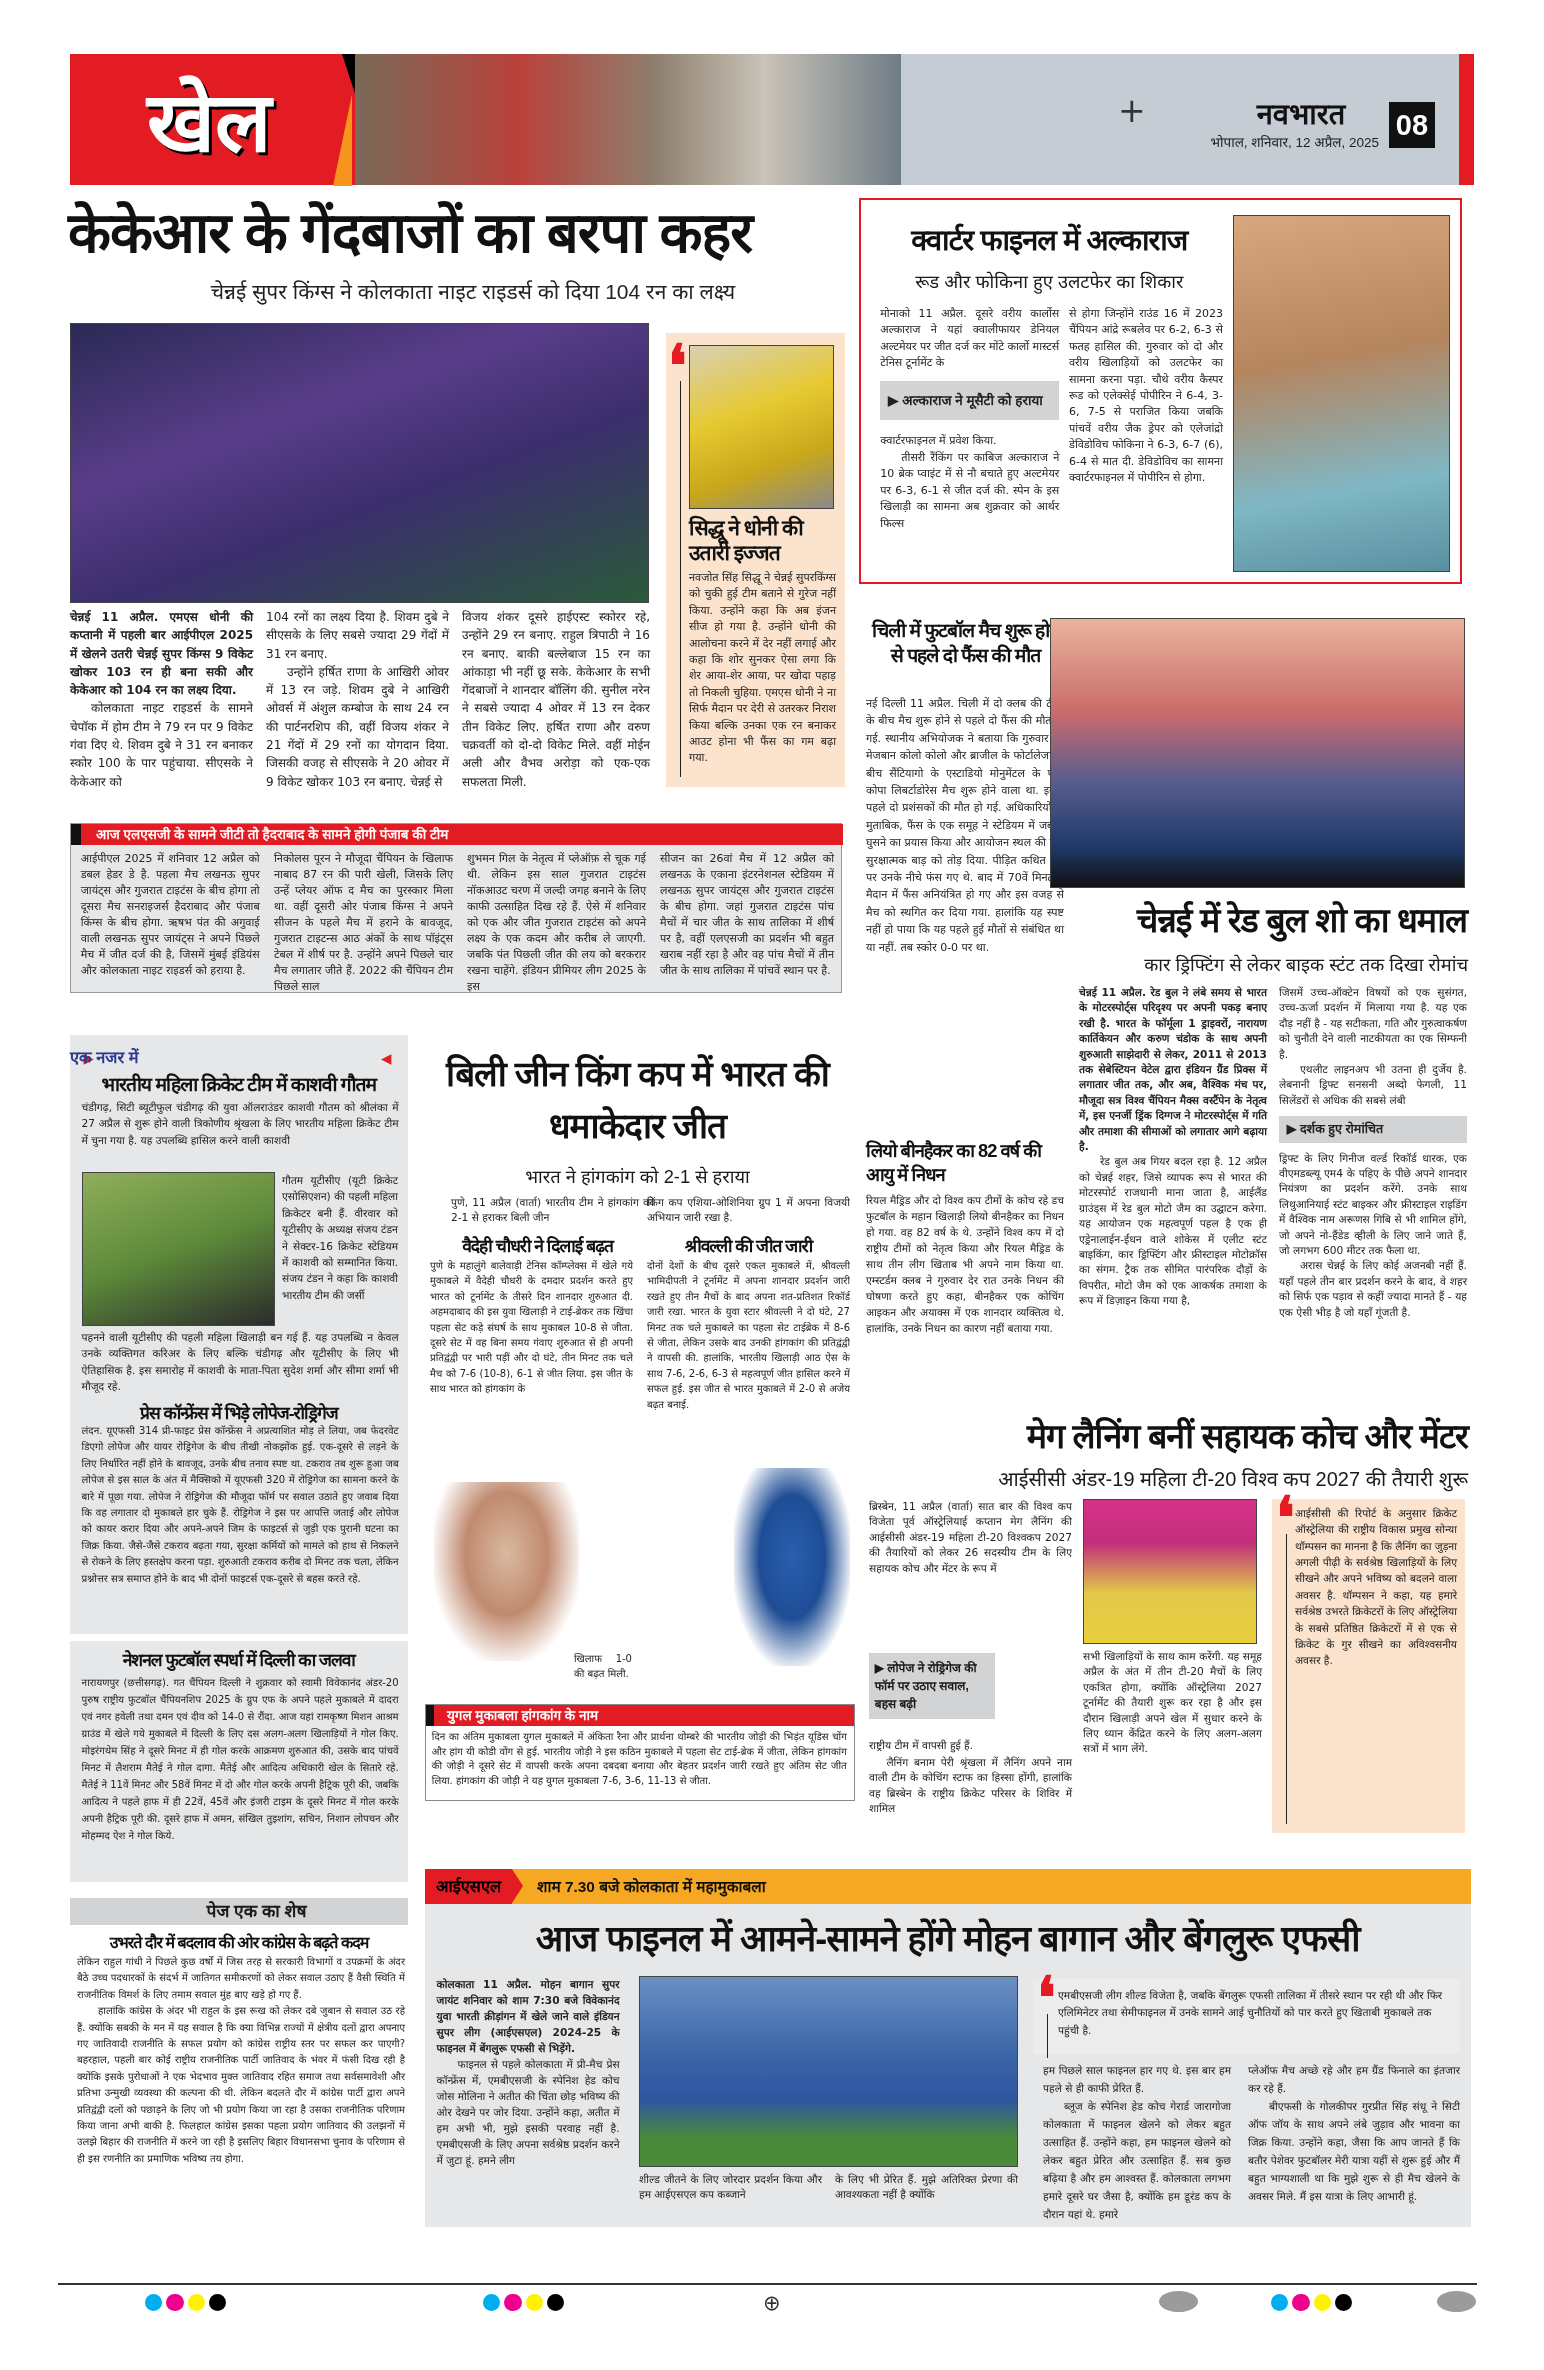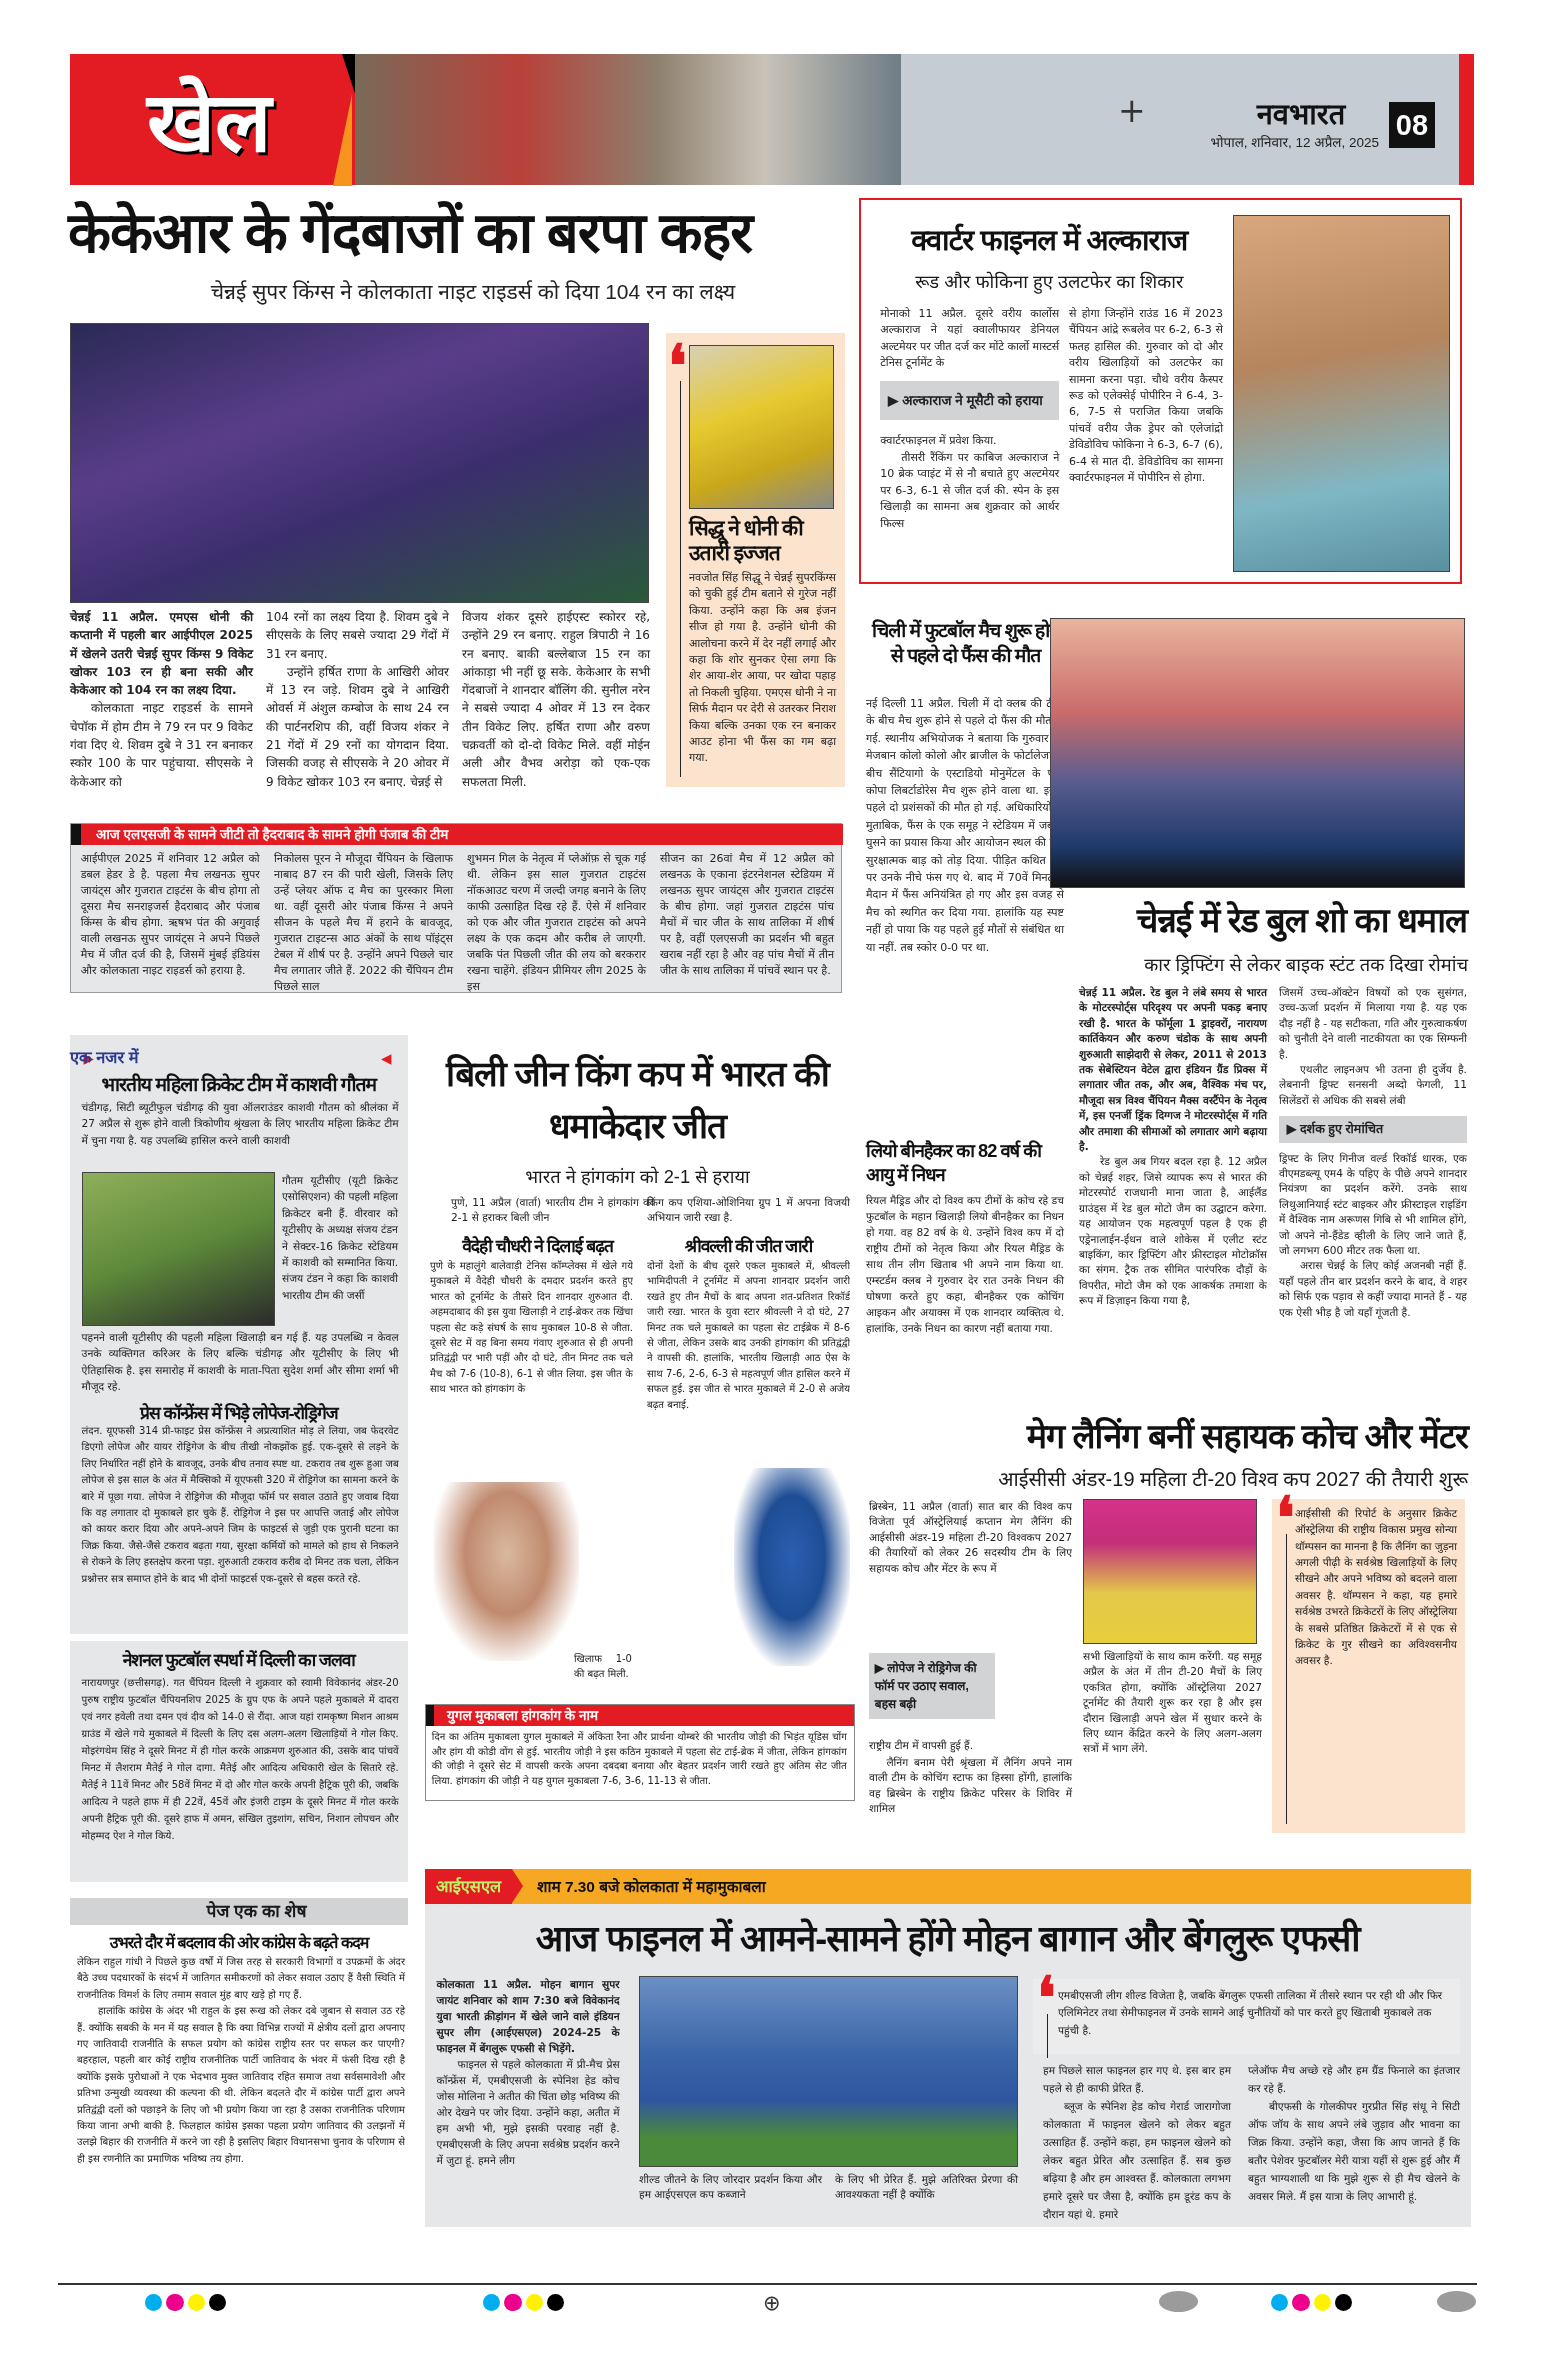--- a/index.html
+++ b/index.html
@@ -153,21 +153,21 @@
 <div class="abs txt" style="left:869px;top:1755px;width:203px;font-size:10.6px;line-height:15.4px;text-indent:17.4px;">लैनिंग बनाम पेरी श्रृंखला में लैनिंग अपने नाम वाली टीम के कोचिंग स्टाफ का हिस्सा होंगी, हालांकि वह ब्रिस्बेन के राष्ट्रीय क्रिकेट परिसर के शिविर में शामिल</div>
 <div class="abs photo" style="left:1083px;top:1499px;width:174px;height:145px;background:linear-gradient(180deg,#d6328a,#c22f7a 30%,#e2c84a 65%,#e8cf3b);"></div>
 <div class="abs txt" style="left:1083px;top:1649px;width:179px;font-size:10.6px;line-height:15.4px;">सभी खिलाड़ियों के साथ काम करेंगी. यह समूह अप्रैल के अंत में तीन टी-20 मैचों के लिए एकत्रित होगा, क्योंकि ऑस्ट्रेलिया 2027 टूर्नामेंट की तैयारी शुरू कर रहा है और इस दौरान खिलाड़ी अपने खेल में सुधार करने के लिए ध्यान केंद्रित करने के लिए अलग-अलग सत्रों में भाग लेंगे.</div>
 <div class="abs" style="left:1272px;top:1499px;width:193px;height:334px;background:#fbe3cd;">
   <div class="abs quote-mark" style="left:3.9px;top:0;">❛</div>
   <div class="abs" style="left:13.5px;top:35px;width:1.9px;height:290px;background:#222;"></div>
   <div class="abs txt" style="left:23px;top:5.8px;width:162px;font-size:10.6px;line-height:16.4px;">आईसीसी की रिपोर्ट के अनुसार क्रिकेट ऑस्ट्रेलिया की राष्ट्रीय विकास प्रमुख सोन्या थॉम्पसन का मानना है कि लैनिंग का जुड़ना अगली पीढ़ी के सर्वश्रेष्ठ खिलाड़ियों के लिए सीखने और अपने भविष्य को बदलने वाला अवसर है. थॉम्पसन ने कहा, यह हमारे सर्वश्रेष्ठ उभरते क्रिकेटरों के लिए ऑस्ट्रेलिया के सबसे प्रतिष्ठित क्रिकेटरों में से एक से क्रिकेट के गुर सीखने का अविश्वसनीय अवसर है.</div>
 </div>
 
 <div class="abs" style="left:425px;top:1869px;width:87px;height:35px;background:#e31b23;">
-  <div style="color:#bef264;font-family:'Liberation Sans',sans-serif;font-weight:bold;font-size:16.4px;line-height:35px;text-align:center;">आईएसएल</div>
+  <div style="color:#000000;font-family:'Liberation Sans',sans-serif;font-weight:bold;font-size:16.4px;line-height:35px;text-align:center;">आईएसएल</div>
 </div>
 <div class="abs" style="left:512px;top:1869px;width:959px;height:35px;background:#f7a823;">
   <div class="abs" style="left:0;top:0;width:0;height:0;border-top:17.4px solid transparent;border-bottom:17.4px solid transparent;border-left:11.6px solid #e31b23;"></div>
   <div class="abs" style="left:25px;top:0;font-family:'Liberation Sans',sans-serif;font-weight:bold;font-size:15.4px;line-height:35px;color:#111;">शाम 7.30 बजे कोलकाता में महामुकाबला</div>
 </div>
 <div class="abs graybox" style="left:425px;top:1904px;width:1046px;height:323px;">
   <div class="abs hd" style="left:9.7px;top:7.7px;width:1026px;text-align:center;font-size:36px;line-height:54px;">आज फाइनल में आमने-सामने होंगे मोहन बागान और बेंगलुरू एफसी</div>
   <div class="abs txt" style="left:11.6px;top:72px;width:183px;font-size:10.6px;line-height:16px;">
     <p style="font-weight:bold;">कोलकाता 11 अप्रैल. मोहन बागान सुपर जायंट शनिवार को शाम 7:30 बजे विवेकानंद युवा भारती क्रीड़ांगन में खेले जाने वाले इंडियन सुपर लीग (आईएसएल) 2024-25 के फाइनल में बेंगलुरू एफसी से भिड़ेंगे.</p>
     <p class="ind">फाइनल से पहले कोलकाता में प्री-मैच प्रेस कॉन्फ्रेंस में, एमबीएसजी के स्पेनिश हेड कोच जोस मोलिना ने अतीत की चिंता छोड़ भविष्य की ओर देखने पर जोर दिया. उन्होंने कहा, अतीत में हम अभी भी, मुझे इसकी परवाह नहीं है. एमबीएसजी के लिए अपना सर्वश्रेष्ठ प्रदर्शन करने में जुटा हूं. हमने लीग</p>

